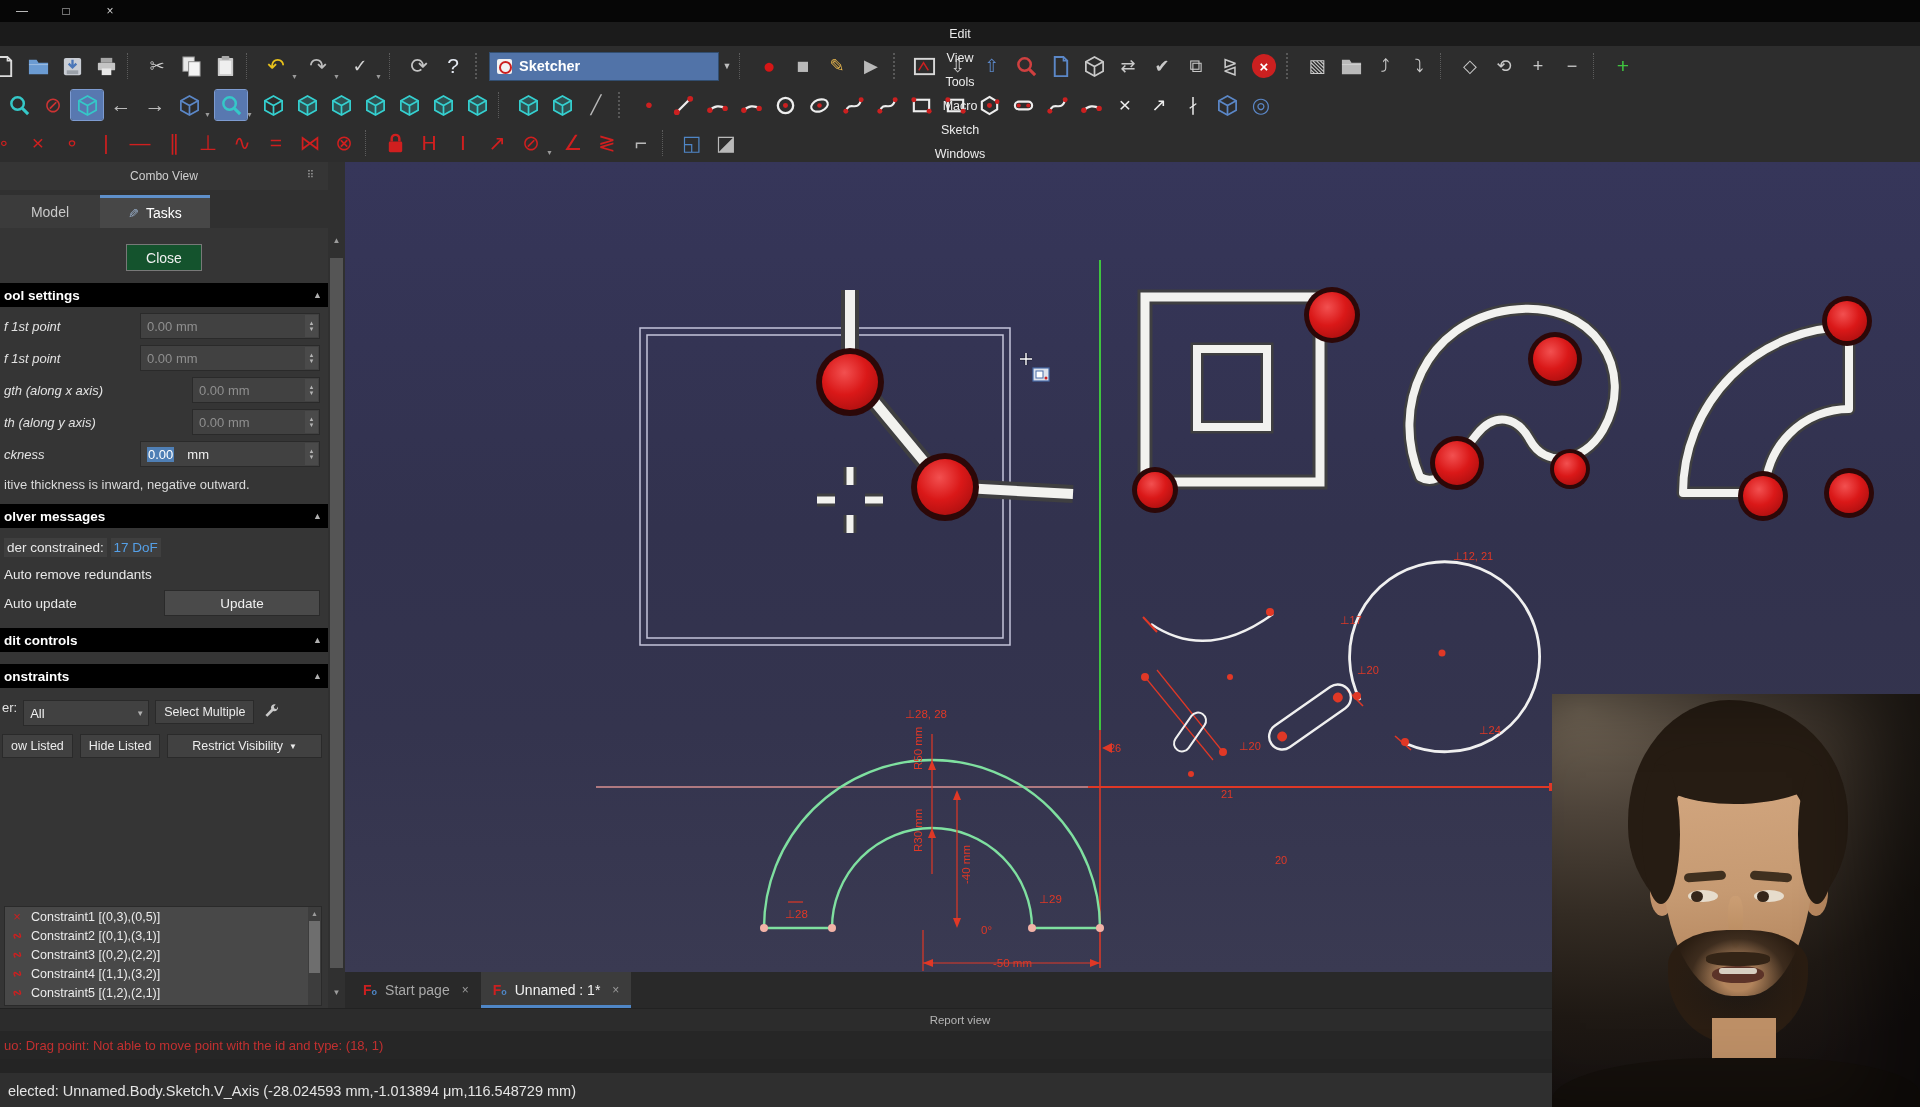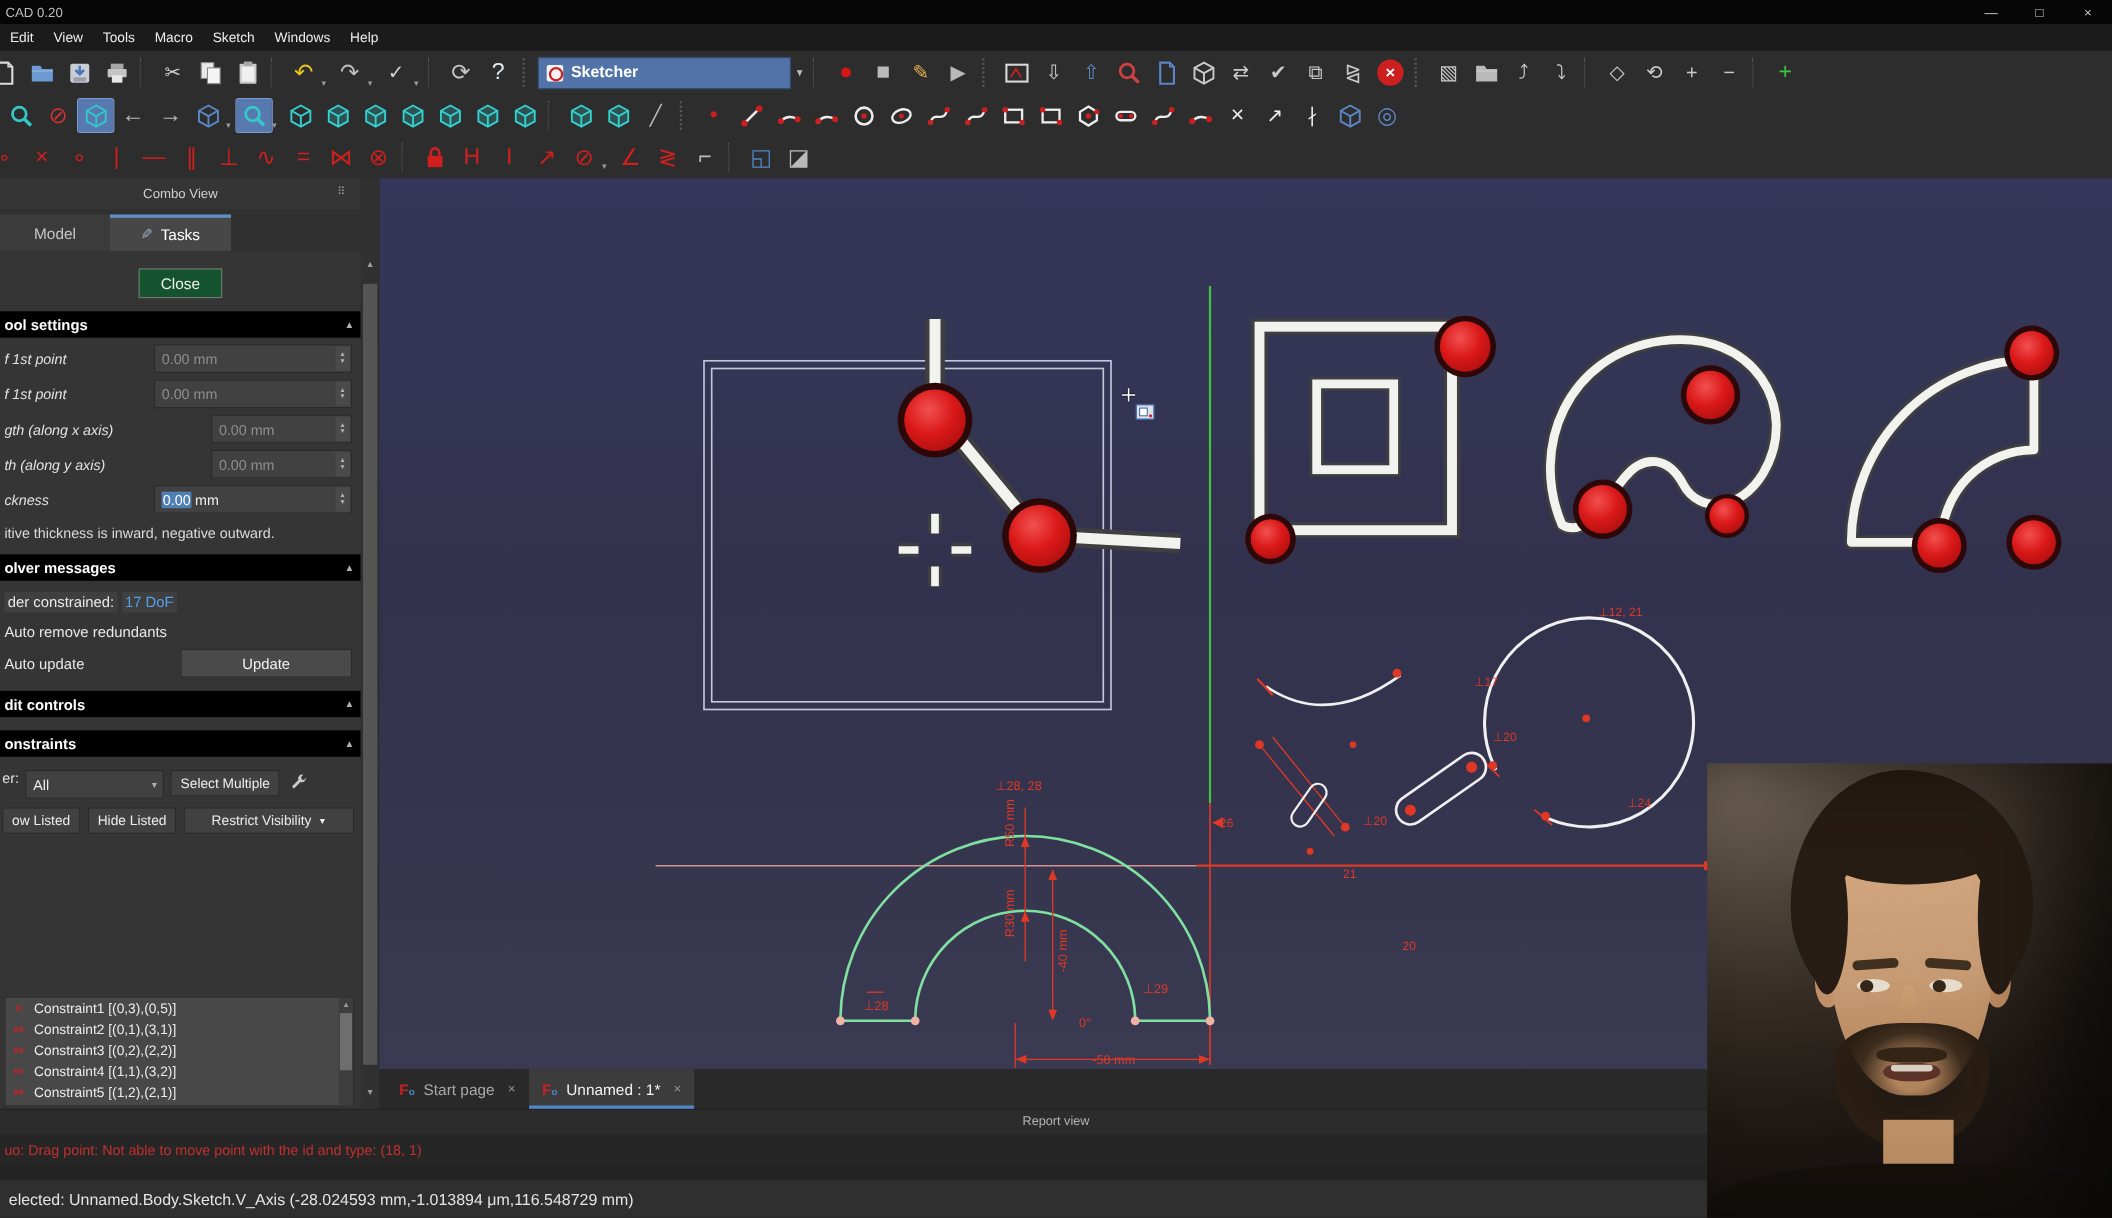--- a/index.html
+++ b/index.html
@@ -3,21 +3,21 @@
 <meta charset="utf-8">
 <style>
   html,body{margin:0;padding:0;background:#1d1d1d;}
   body{width:1920px;height:1107px;position:relative;overflow:hidden;
        font-family:"Liberation Sans","DejaVu Sans",sans-serif;color:#dcdcdc;
        -webkit-font-smoothing:antialiased;}
   .titlebar{height:22px;background:#060606;display:flex;align-items:center;}
   .titlebar .wtitle{font-size:12px;color:#bdbdbd;padding-left:5px;flex:1;}
   .wbtn{width:44px;height:22px;display:flex;align-items:center;justify-content:center;
         color:#cfcfcf;font-size:12px;}
-  .menubar{height:24px;background:#1b1b1b;display:flex;align-items:center;}
+  .menubar{height:24px;background:#1b1b1b;display:flex;align-items:center;flex-direction:column;}
   .menuitem{padding:0 9px;font-size:12.5px;color:#ececec;height:24px;line-height:24px;}
   .tbwrap{background:#2d2d2d;}
   .tbrow{display:flex;align-items:center;padding-left:2px;}
   #tb-row1{height:40px;}
   #tb-row2{height:38px;}
   #tb-row3{height:38px;}
   .tbicon{width:32px;height:30px;display:flex;align-items:center;justify-content:center;
           font-size:18px;margin:0 1px;border-radius:2px;position:relative;flex:none;}
   .tbicon.big{font-size:21px;}
   .tbicon svg{width:23px;height:23px;}
@@ -54,21 +54,21 @@
             font-family:"Liberation Sans",sans-serif;}
   .sechead{height:24px;background:#000000;display:flex;align-items:center;margin-top:12px;
            padding:0 6px 0 4px;font-size:13.5px;font-weight:bold;color:#fff;}
   .sechead .chev{margin-left:auto;font-size:9px;color:#b0b0b0;font-weight:normal;}
   .frow{display:flex;align-items:center;margin:6px 8px 0 4px;height:26px;}
   .flabel{font-size:13px;color:#e2e2e2;white-space:nowrap;margin-right:8px;font-style:italic;}
   .finput{height:24px;background:#414141;border:1px solid #2a2a2a;display:flex;align-items:center;
           padding-left:6px;font-size:13px;position:relative;margin-left:auto;}
   .finput.dis{color:#8f8f8f;}
   .finput .selval{background:#4f7fb5;color:#fff;padding:0 1px;}
-  .finput .unit{color:#f0f0f0;margin-left:3px;}
+  .finput .unit{color:#f0f0f0;margin-left:13px;}
   .spin{position:absolute;right:1px;top:1px;bottom:1px;width:13px;background:#4a4a4a;
         display:flex;flex-direction:column;align-items:center;justify-content:center;gap:1px;}
   .spin span{font-size:6px;color:#b5b5b5;line-height:5px;}
   .fnote{font-size:13px;color:#dadada;margin:10px 4px 0 4px;white-space:nowrap;}
   .dofrow{margin:12px 4px 0 4px;font-size:13.5px;}
   .dofrow .doflabel{background:#3f3f3f;padding:2px 3px;color:#e8e8e8;}
   .dofrow .doflink{color:#55a0e8;background:#3f3f3f;padding:2px 3px;}
   .plainrow{margin:12px 4px 0 4px;font-size:13.5px;color:#e8e8e8;}
   .aurow{display:flex;align-items:center;margin:8px 8px 0 4px;}
   .updbtn{margin-left:auto;width:156px;height:26px;background:#4a4a4a;border:1px solid #2a2a2a;
@@ -242,21 +242,20 @@
       </symbol>
     <symbol id="sy-geospline" viewBox="0 0 24 24">
         <path d="M4 18C8 6 16 20 20 6" fill="none" stroke="#ededed" stroke-width="2.2"></path>
         <circle cx="4" cy="18" r="2.6" fill="#cc2020"></circle>
         <circle cx="20" cy="6" r="2.6" fill="#cc2020"></circle>
       </symbol>
   </defs>
 </svg>
 
 <div class="titlebar">
-  <span class="wtitle">CAD 0.20</span>
   <span class="wbtn">—</span>
   <span class="wbtn">□</span>
   <span class="wbtn">×</span>
 </div>
 
 <div class="menubar" id="menubar">
     <span class="menuitem">Edit</span>
     <span class="menuitem">View</span>
     <span class="menuitem">Tools</span>
     <span class="menuitem">Macro</span>

